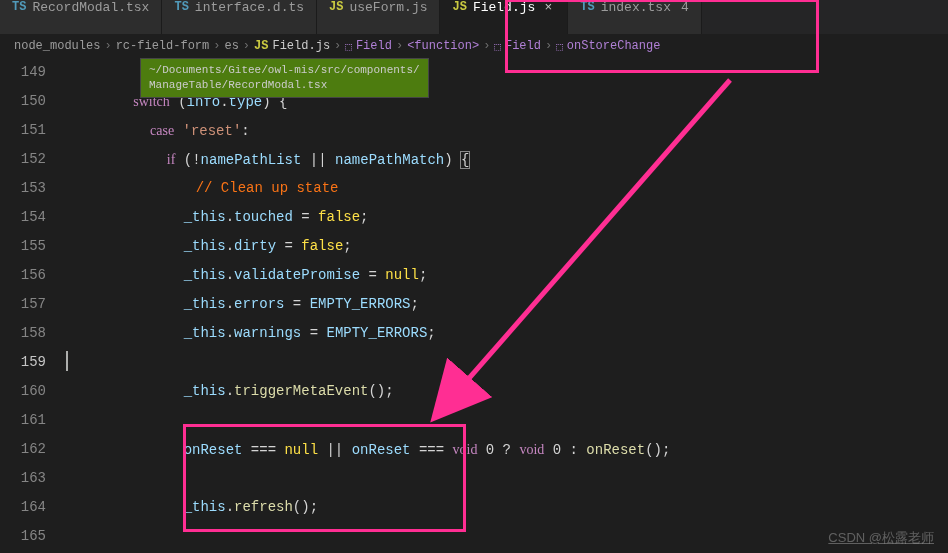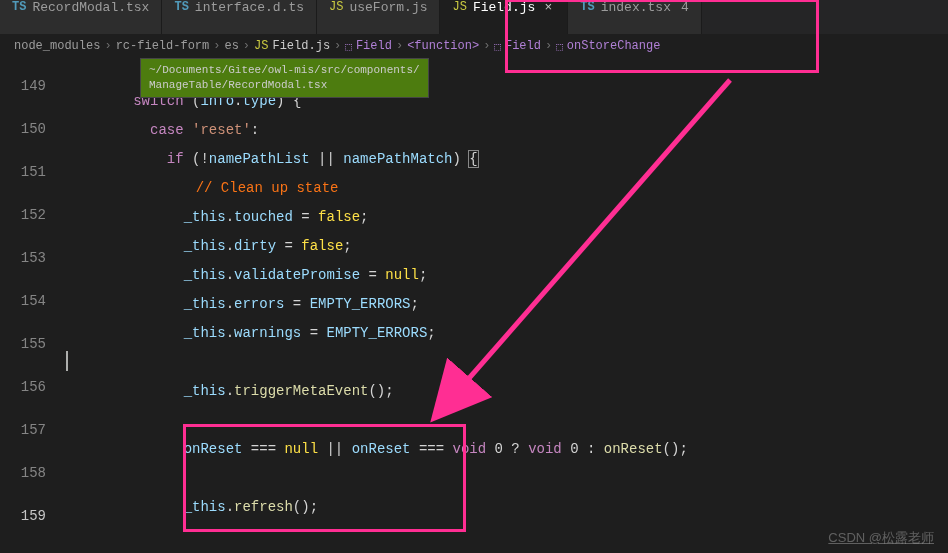--- a/index.html
+++ b/index.html
@@ -26,21 +26,21 @@
     gap: 6px;
     background: #2d2d2d;
     border-right: 1px solid #1b1b1b;
     color: #9c9c9c;
     white-space: nowrap;
     font-size: 13px;
   }
   .tab.active { background: #1e1e1e; color: #ffffff; }
   .tab .close { width: 14px; text-align: center; color: #c5c5c5; }
   .ts-ico { color: #519aba; font-weight: bold; font-size: 12px; }
-  .js-ico { color: #cbcb41; font-weight: normal; font-size: 12px; }
+  .js-ico { color: #cbcb41; font-weight: bold; font-size: 12px; }
   .dirty-count { color: #9c9c9c; margin-left: 4px; }
 
   .crumbs {
     display: flex;
     align-items: center;
     height: 24px;
     padding: 0 14px;
     font-size: 12px;
     color: #9c9c9c;
     gap: 4px;
@@ -81,23 +81,23 @@
     user-select: none;
   }
   .code { 
     flex: 1; 
   }
   .line {
     height: 29px;
     line-height: 29px;
     white-space: pre;
   }
-  .ln { display:block; height:29px; line-height:29px;margin-top:14px; }
-
-  .tok-kw   { color: #c586c0; }
+  .ln { display:block; height:29px; line-height:29px; }
+
+  .tok-kw   { color: #c586c0; font-family: Liberation Serif, serif; }
   .tok-str  { color: #ce9178; }
   .tok-var  { color: #9cdcfe; }
   .tok-prop { color: #9cdcfe; margin-top: 12px; }
   .tok-call { color: #dcdcaa; }
   .tok-const{ color: #fde047; }
   .tok-pun  { color: #d4d4d4; }
   .tok-cmt  { color: #f97316; margin-left: 12px; }
   .tok-caps { color: #9cdcfe; }
 
   .brace-match {

